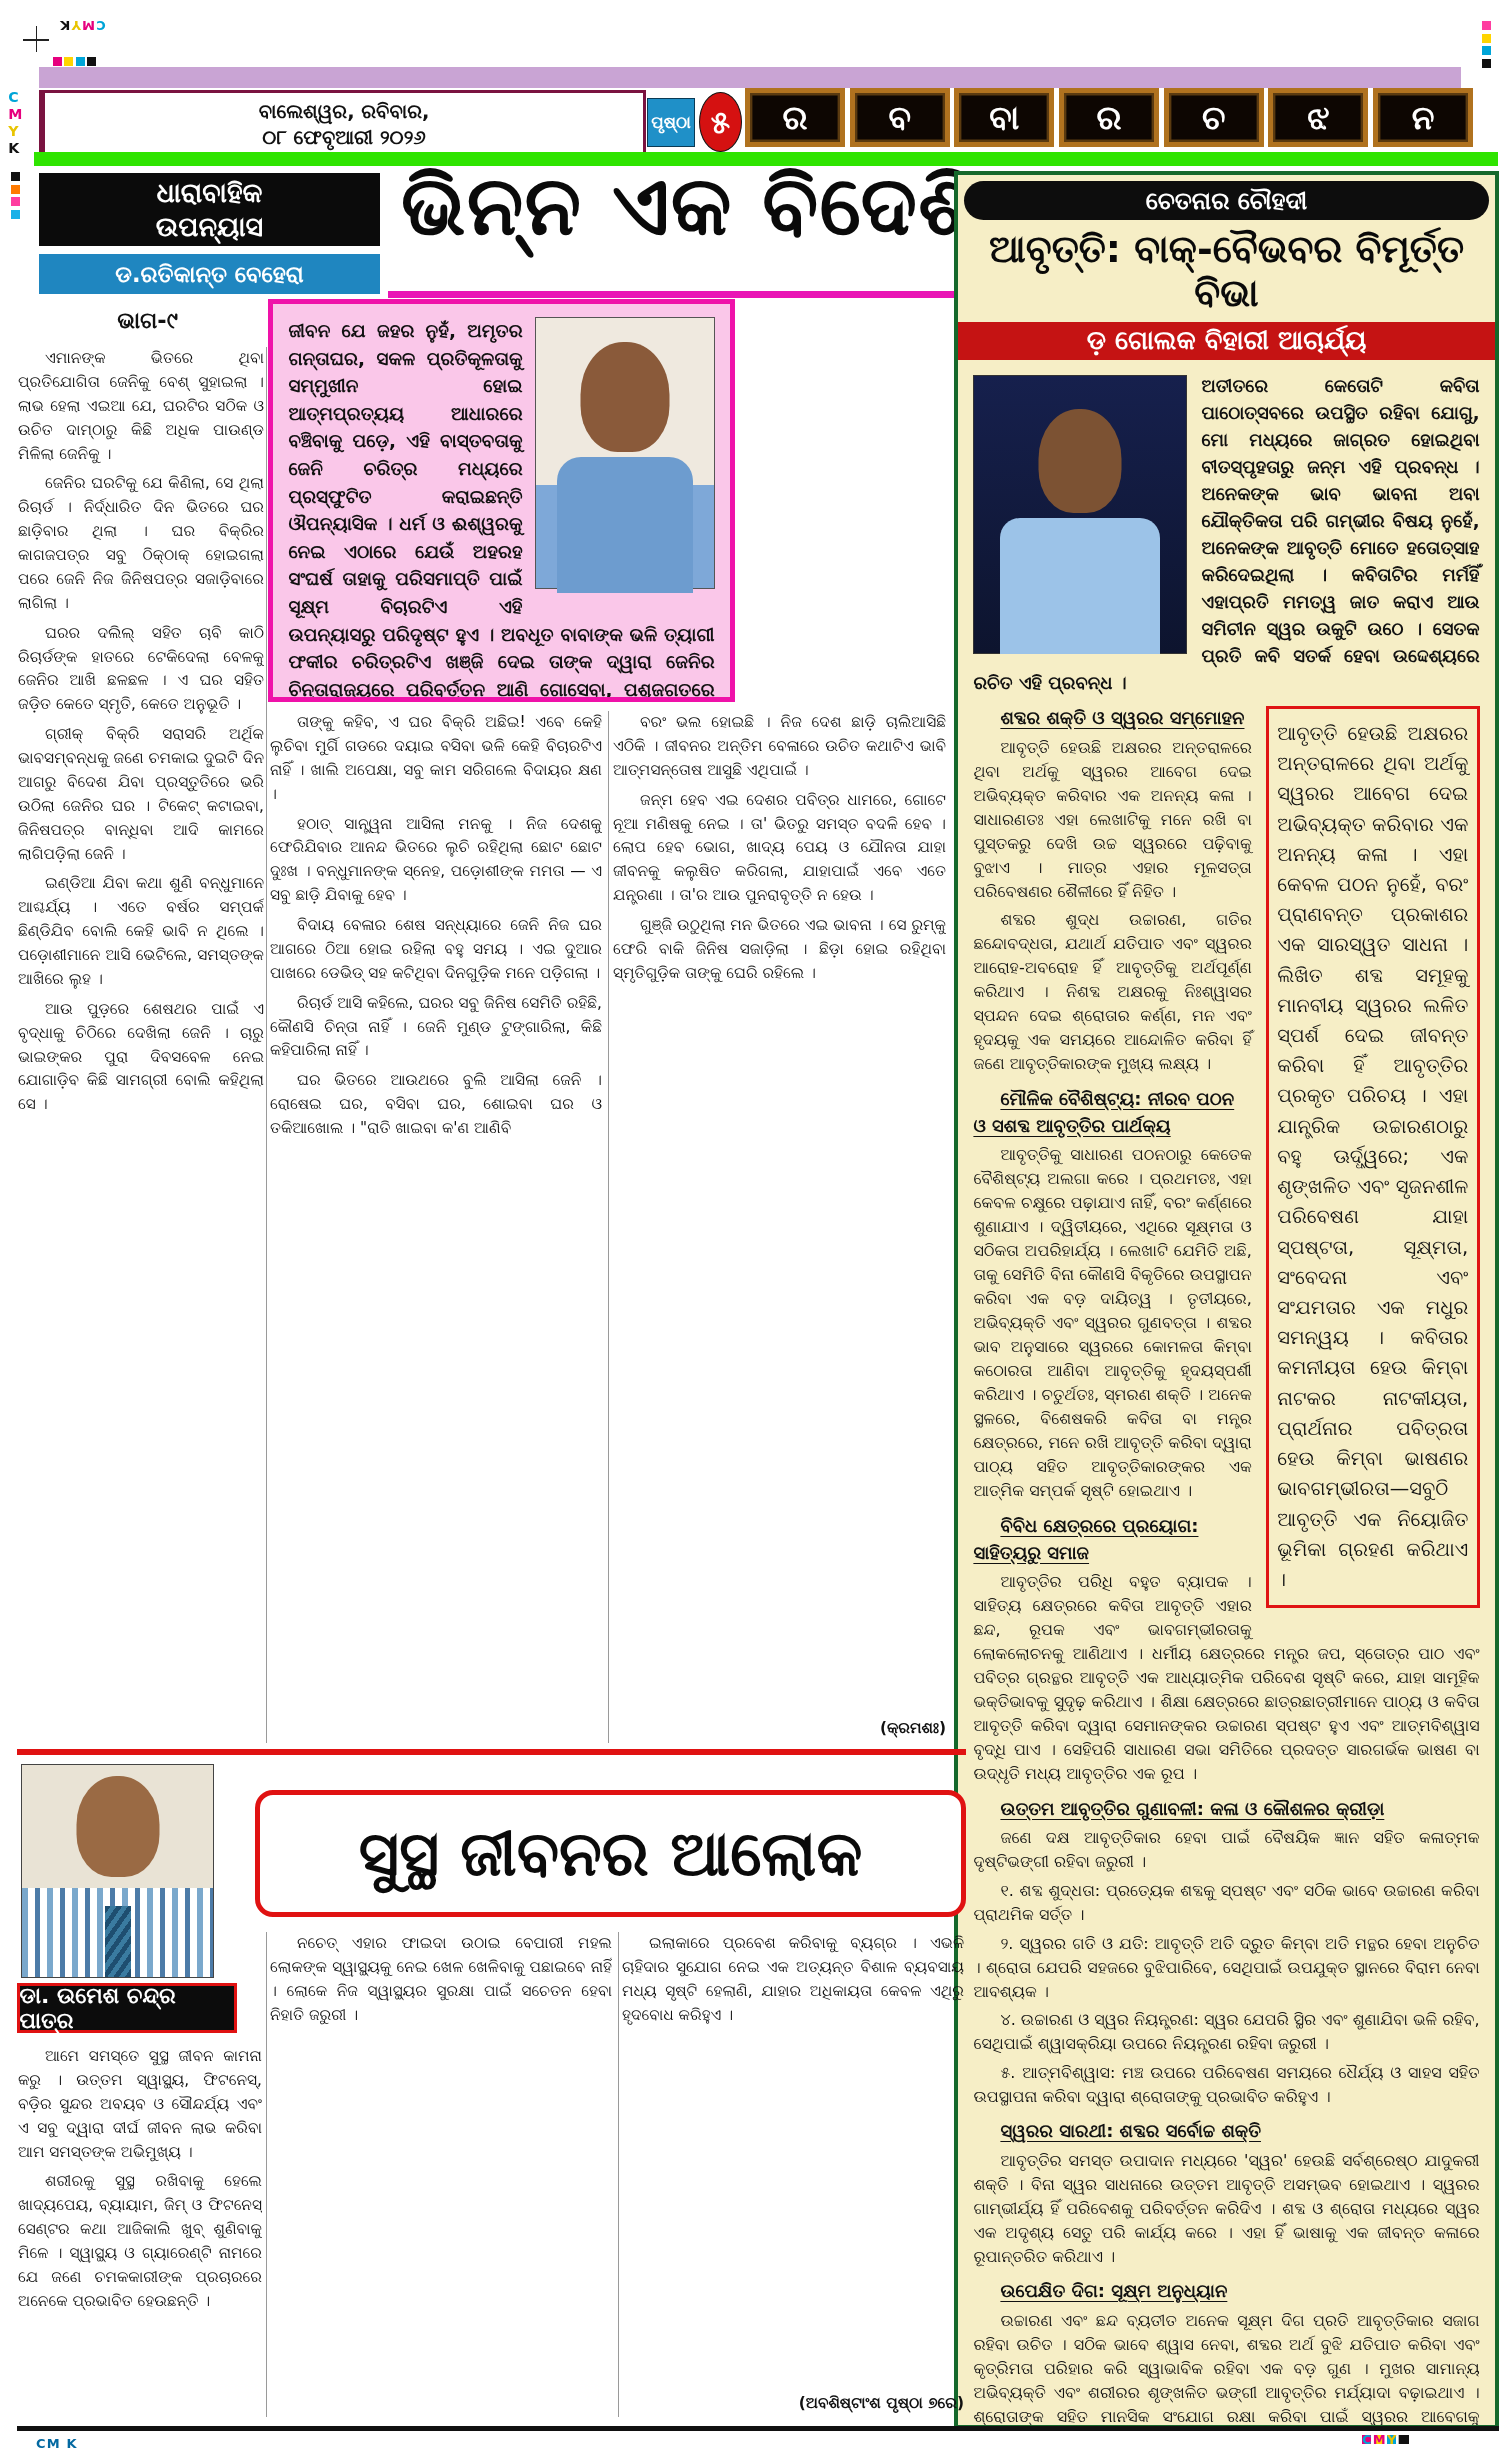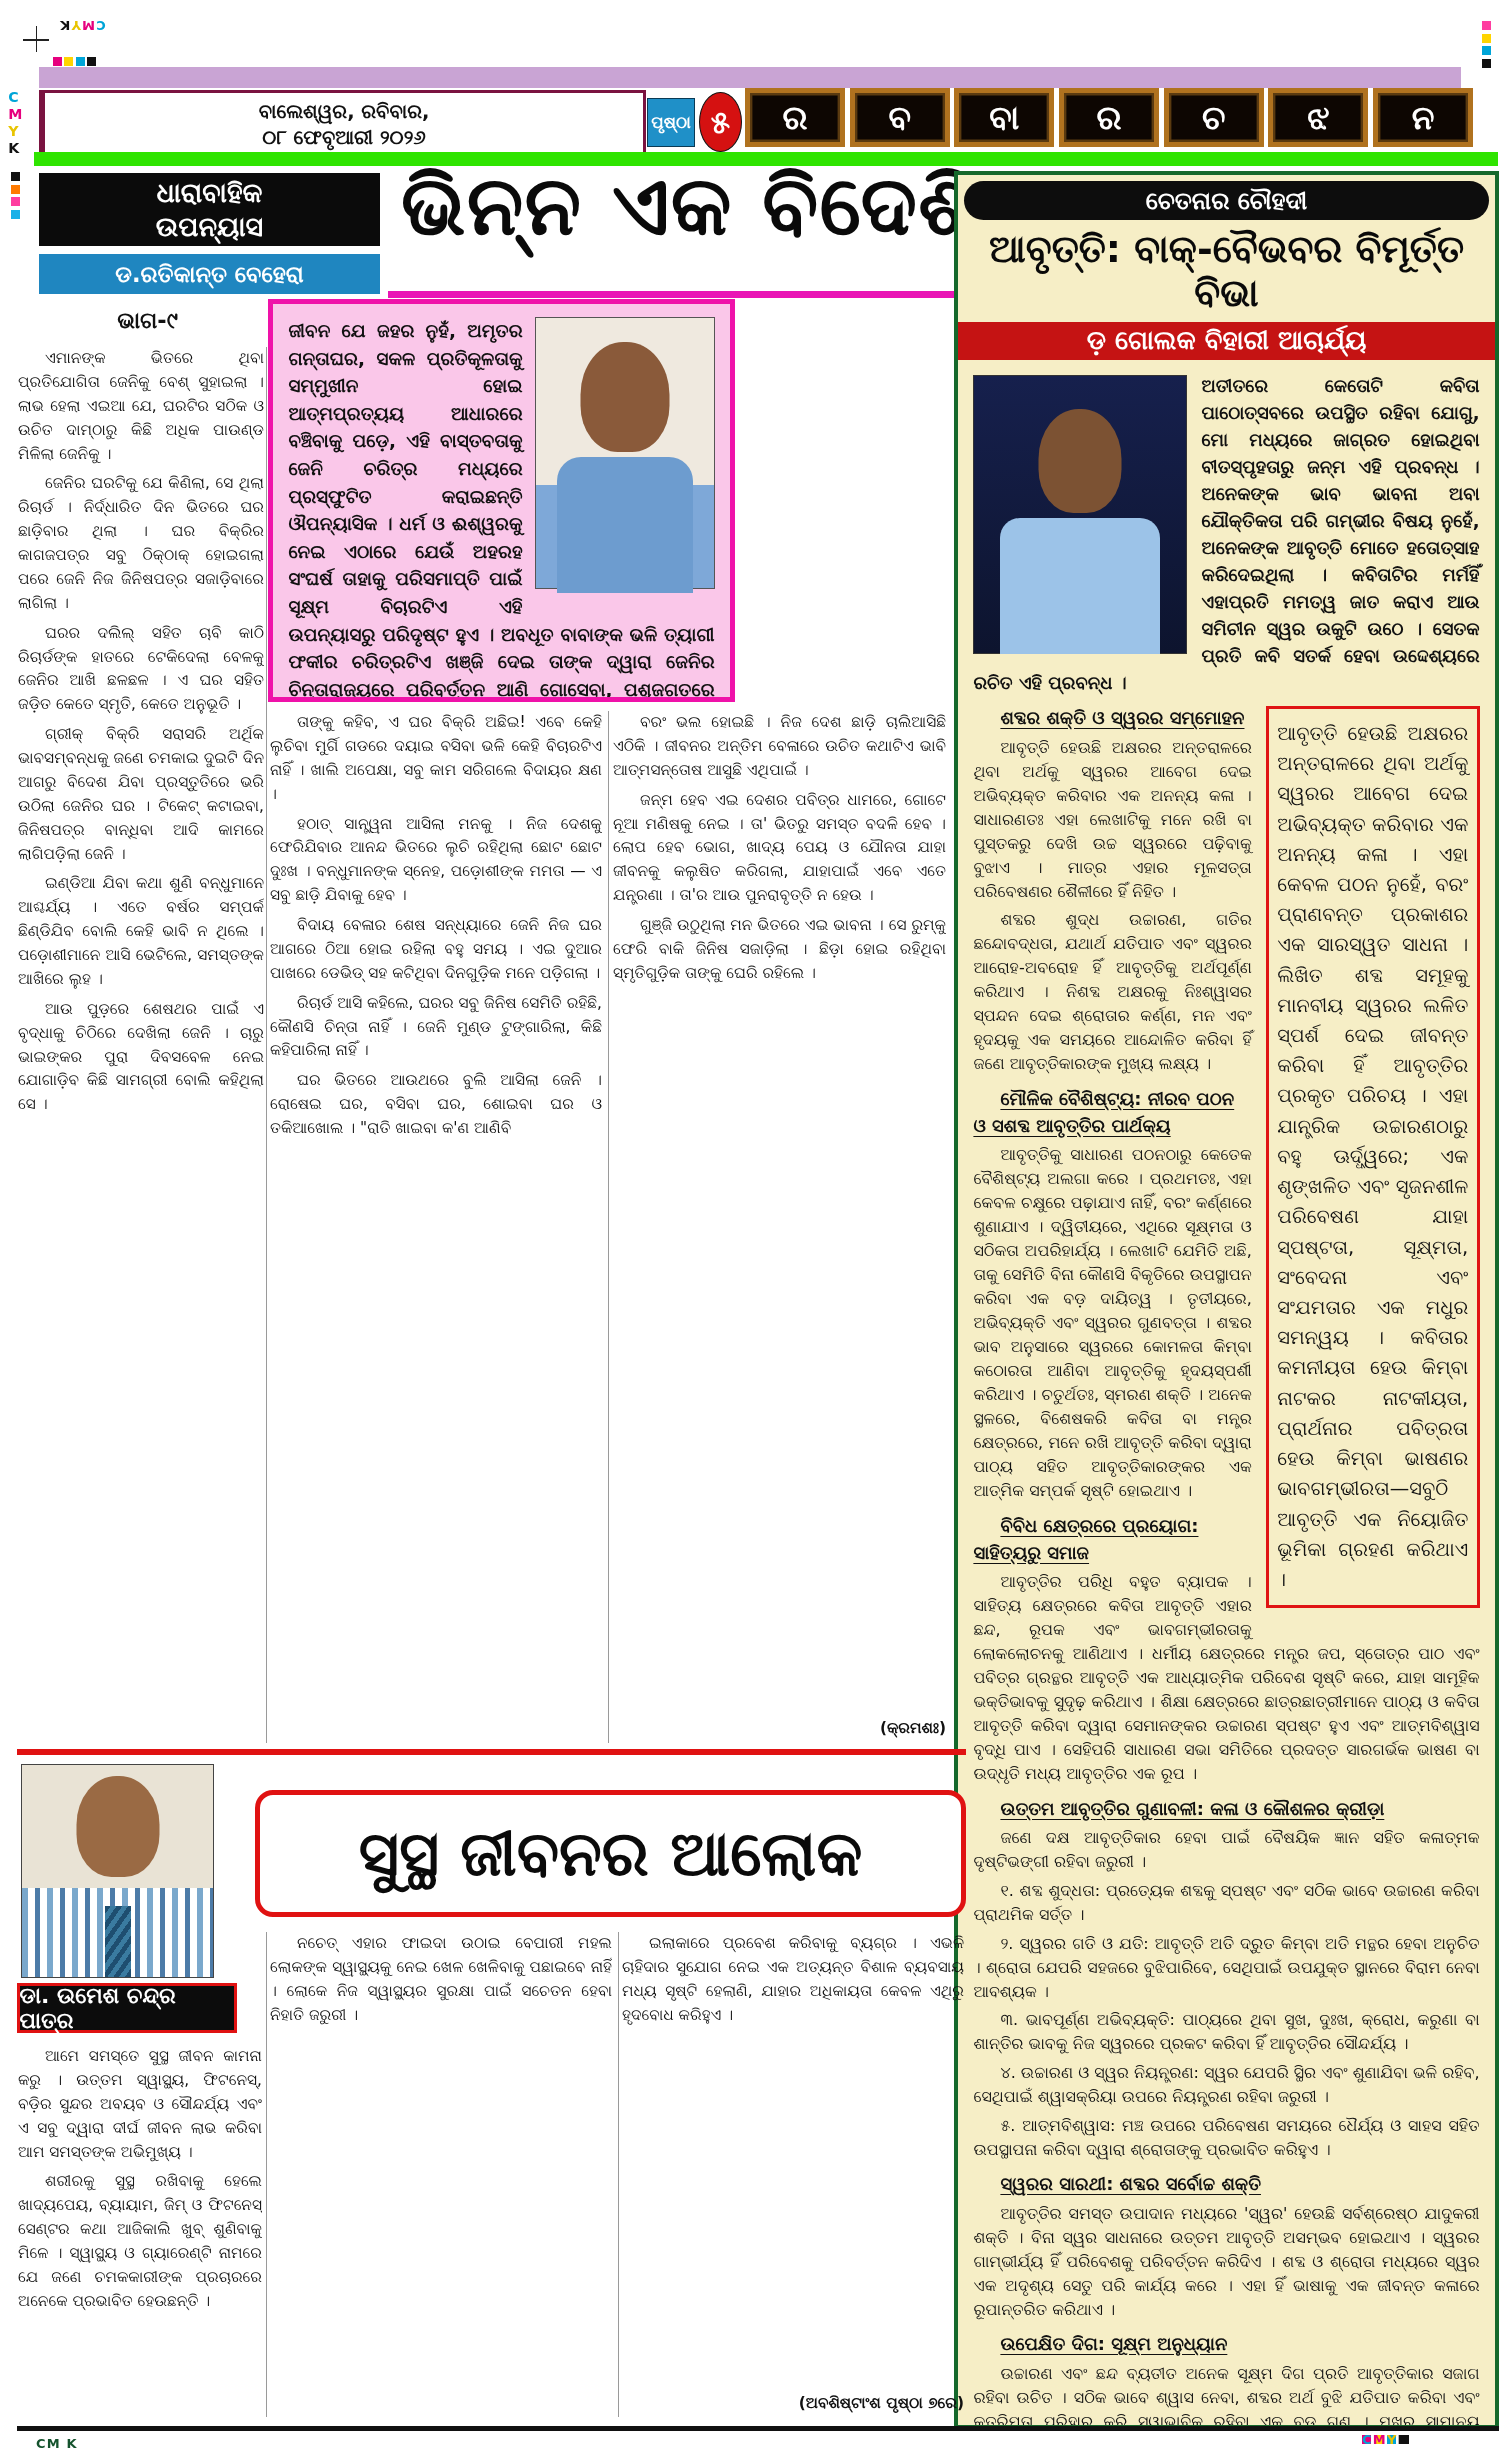--- a/index.html
+++ b/index.html
@@ -223,21 +223,20 @@
           <p class="para">ଆବୃତ୍ତି ହେଉଛି ଅକ୍ଷରର ଅନ୍ତରାଳରେ ଥିବା ଅର୍ଥକୁ ସ୍ୱରର ଆବେଗ ଦେଇ ଅଭିବ୍ୟକ୍ତ କରିବାର ଏକ ଅନନ୍ୟ କଳା । ସାଧାରଣତଃ ଏହା ଲେଖାଟିକୁ ମନେ ରଖି ବା ପୁସ୍ତକରୁ ଦେଖି ଉଚ୍ଚ ସ୍ୱରରେ ପଢ଼ିବାକୁ ବୁଝାଏ । ମାତ୍ର ଏହାର ମୂଳସତ୍ତା ପରିବେଷଣର ଶୈଳୀରେ ହିଁ ନିହିତ ।</p>
           <p class="para">ଶବ୍ଦର ଶୁଦ୍ଧ ଉଚ୍ଚାରଣ, ଗତିର ଛନ୍ଦୋବଦ୍ଧତା, ଯଥାର୍ଥ ଯତିପାତ ଏବଂ ସ୍ୱରର ଆରୋହ-ଅବରୋହ ହିଁ ଆବୃତ୍ତିକୁ ଅର୍ଥପୂର୍ଣ୍ଣ କରିଥାଏ । ନିଶବ୍ଦ ଅକ୍ଷରକୁ ନିଃଶ୍ୱାସର ସ୍ପନ୍ଦନ ଦେଇ ଶ୍ରୋତାର କର୍ଣ୍ଣ, ମନ ଏବଂ ହୃଦୟକୁ ଏକ ସମୟରେ ଆନ୍ଦୋଳିତ କରିବା ହିଁ ଜଣେ ଆବୃତ୍ତିକାରଙ୍କ ମୁଖ୍ୟ ଲକ୍ଷ୍ୟ ।</p>
           <div class="subhead">ମୌଳିକ ବୈଶିଷ୍ଟ୍ୟ: ନୀରବ ପଠନ ଓ ସଶବ୍ଦ ଆବୃତ୍ତିର ପାର୍ଥକ୍ୟ</div>
           <p class="para">ଆବୃତ୍ତିକୁ ସାଧାରଣ ପଠନଠାରୁ କେତେକ ବୈଶିଷ୍ଟ୍ୟ ଅଲଗା କରେ । ପ୍ରଥମତଃ, ଏହା କେବଳ ଚକ୍ଷୁରେ ପଢ଼ାଯାଏ ନାହିଁ, ବରଂ କର୍ଣ୍ଣରେ ଶୁଣାଯାଏ । ଦ୍ୱିତୀୟରେ, ଏଥିରେ ସୂକ୍ଷ୍ମତା ଓ ସଠିକତା ଅପରିହାର୍ଯ୍ୟ । ଲେଖାଟି ଯେମିତି ଅଛି, ତାକୁ ସେମିତି ବିନା କୌଣସି ବିକୃତିରେ ଉପସ୍ଥାପନ କରିବା ଏକ ବଡ଼ ଦାୟିତ୍ୱ । ତୃତୀୟରେ, ଅଭିବ୍ୟକ୍ତି ଏବଂ ସ୍ୱରର ଗୁଣବତ୍ତା । ଶବ୍ଦର ଭାବ ଅନୁସାରେ ସ୍ୱରରେ କୋମଳତା କିମ୍ବା କଠୋରତା ଆଣିବା ଆବୃତ୍ତିକୁ ହୃଦୟସ୍ପର୍ଶୀ କରିଥାଏ । ଚତୁର୍ଥତଃ, ସ୍ମରଣ ଶକ୍ତି । ଅନେକ ସ୍ଥଳରେ, ବିଶେଷକରି କବିତା ବା ମନ୍ତ୍ର କ୍ଷେତ୍ରରେ, ମନେ ରଖି ଆବୃତ୍ତି କରିବା ଦ୍ୱାରା ପାଠ୍ୟ ସହିତ ଆବୃତ୍ତିକାରଙ୍କର ଏକ ଆତ୍ମିକ ସମ୍ପର୍କ ସୃଷ୍ଟି ହୋଇଥାଏ ।</p>
           <div class="subhead">ବିବିଧ କ୍ଷେତ୍ରରେ ପ୍ରୟୋଗ: ସାହିତ୍ୟରୁ ସମାଜ</div>
           <p class="para">ଆବୃତ୍ତିର ପରିଧି ବହୁତ ବ୍ୟାପକ । ସାହିତ୍ୟ କ୍ଷେତ୍ରରେ କବିତା ଆବୃତ୍ତି ଏହାର ଛନ୍ଦ, ରୂପକ ଏବଂ ଭାବଗମ୍ଭୀରତାକୁ ଲୋକଲୋଚନକୁ ଆଣିଥାଏ । ଧର୍ମୀୟ କ୍ଷେତ୍ରରେ ମନ୍ତ୍ର ଜପ, ସ୍ତୋତ୍ର ପାଠ ଏବଂ ପବିତ୍ର ଗ୍ରନ୍ଥର ଆବୃତ୍ତି ଏକ ଆଧ୍ୟାତ୍ମିକ ପରିବେଶ ସୃଷ୍ଟି କରେ, ଯାହା ସାମୂହିକ ଭକ୍ତିଭାବକୁ ସୁଦୃଢ଼ କରିଥାଏ । ଶିକ୍ଷା କ୍ଷେତ୍ରରେ ଛାତ୍ରଛାତ୍ରୀମାନେ ପାଠ୍ୟ ଓ କବିତା ଆବୃତ୍ତି କରିବା ଦ୍ୱାରା ସେମାନଙ୍କର ଉଚ୍ଚାରଣ ସ୍ପଷ୍ଟ ହୁଏ ଏବଂ ଆତ୍ମବିଶ୍ୱାସ ବୃଦ୍ଧି ପାଏ । ସେହିପରି ସାଧାରଣ ସଭା ସମିତିରେ ପ୍ରଦତ୍ତ ସାରଗର୍ଭକ ଭାଷଣ ବା ଉଦ୍ଧୃତି ମଧ୍ୟ ଆବୃତ୍ତିର ଏକ ରୂପ ।</p>
           <div class="subhead">ଉତ୍ତମ ଆବୃତ୍ତିର ଗୁଣାବଳୀ: କଳା ଓ କୌଶଳର କ୍ରୀଡ଼ା</div>
           <p class="para">ଜଣେ ଦକ୍ଷ ଆବୃତ୍ତିକାର ହେବା ପାଇଁ ବୈଷୟିକ ଜ୍ଞାନ ସହିତ କଳାତ୍ମକ ଦୃଷ୍ଟିଭଙ୍ଗୀ ରହିବା ଜରୁରୀ ।</p>
           <p class="para">୧. ଶବ୍ଦ ଶୁଦ୍ଧତା: ପ୍ରତ୍ୟେକ ଶବ୍ଦକୁ ସ୍ପଷ୍ଟ ଏବଂ ସଠିକ ଭାବେ ଉଚ୍ଚାରଣ କରିବା ପ୍ରାଥମିକ ସର୍ତ୍ତ ।</p>
           <p class="para">୨. ସ୍ୱରର ଗତି ଓ ଯତି: ଆବୃତ୍ତି ଅତି ଦ୍ରୁତ କିମ୍ବା ଅତି ମନ୍ଥର ହେବା ଅନୁଚିତ । ଶ୍ରୋତା ଯେପରି ସହଜରେ ବୁଝିପାରିବେ, ସେଥିପାଇଁ ଉପଯୁକ୍ତ ସ୍ଥାନରେ ବିରାମ ନେବା ଆବଶ୍ୟକ ।</p>
-          <p class="para">୩. ଭାବପୂର୍ଣ୍ଣ ଅଭିବ୍ୟକ୍ତି: ପାଠ୍ୟରେ ଥିବା ସୁଖ, ଦୁଃଖ, କ୍ରୋଧ, କରୁଣା ବା ଶାନ୍ତିର ଭାବକୁ ନିଜ ସ୍ୱରରେ ପ୍ରକଟ କରିବା ହିଁ ଆବୃତ୍ତିର ସୌନ୍ଦର୍ଯ୍ୟ ।</p>
           <p class="para">୪. ଉଚ୍ଚାରଣ ଓ ସ୍ୱର ନିୟନ୍ତ୍ରଣ: ସ୍ୱର ଯେପରି ସ୍ଥିର ଏବଂ ଶୁଣାଯିବା ଭଳି ରହିବ, ସେଥିପାଇଁ ଶ୍ୱାସକ୍ରିୟା ଉପରେ ନିୟନ୍ତ୍ରଣ ରହିବା ଜରୁରୀ ।</p>
           <p class="para">୫. ଆତ୍ମବିଶ୍ୱାସ: ମଞ୍ଚ ଉପରେ ପରିବେଷଣ ସମୟରେ ଧୈର୍ଯ୍ୟ ଓ ସାହସ ସହିତ ଉପସ୍ଥାପନା କରିବା ଦ୍ୱାରା ଶ୍ରୋତାଙ୍କୁ ପ୍ରଭାବିତ କରିହୁଏ ।</p>
           <div class="subhead">ସ୍ୱରର ସାରଥୀ: ଶବ୍ଦର ସର୍ବୋଚ୍ଚ ଶକ୍ତି</div>
           <p class="para">ଆବୃତ୍ତିର ସମସ୍ତ ଉପାଦାନ ମଧ୍ୟରେ 'ସ୍ୱର' ହେଉଛି ସର୍ବଶ୍ରେଷ୍ଠ ଯାଦୁକରୀ ଶକ୍ତି । ବିନା ସ୍ୱର ସାଧନାରେ ଉତ୍ତମ ଆବୃତ୍ତି ଅସମ୍ଭବ ହୋଇଥାଏ । ସ୍ୱରର ଗାମ୍ଭୀର୍ଯ୍ୟ ହିଁ ପରିବେଶକୁ ପରିବର୍ତ୍ତନ କରିଦିଏ । ଶବ୍ଦ ଓ ଶ୍ରୋତା ମଧ୍ୟରେ ସ୍ୱର ଏକ ଅଦୃଶ୍ୟ ସେତୁ ପରି କାର୍ଯ୍ୟ କରେ । ଏହା ହିଁ ଭାଷାକୁ ଏକ ଜୀବନ୍ତ କଳାରେ ରୂପାନ୍ତରିତ କରିଥାଏ ।</p>
           <div class="subhead">ଉପେକ୍ଷିତ ଦିଗ: ସୂକ୍ଷ୍ମ ଅନୁଧ୍ୟାନ</div>
           <p class="para">ଉଚ୍ଚାରଣ ଏବଂ ଛନ୍ଦ ବ୍ୟତୀତ ଅନେକ ସୂକ୍ଷ୍ମ ଦିଗ ପ୍ରତି ଆବୃତ୍ତିକାର ସଜାଗ ରହିବା ଉଚିତ । ସଠିକ ଭାବେ ଶ୍ୱାସ ନେବା, ଶବ୍ଦର ଅର୍ଥ ବୁଝି ଯତିପାତ କରିବା ଏବଂ କୃତ୍ରିମତା ପରିହାର କରି ସ୍ୱାଭାବିକ ରହିବା ଏକ ବଡ଼ ଗୁଣ । ମୁଖର ସାମାନ୍ୟ ଅଭିବ୍ୟକ୍ତି ଏବଂ ଶରୀରର ଶୃଙ୍ଖଳିତ ଭଙ୍ଗୀ ଆବୃତ୍ତିର ମର୍ଯ୍ୟାଦା ବଢ଼ାଇଥାଏ । ଶ୍ରୋତାଙ୍କ ସହିତ ମାନସିକ ସଂଯୋଗ ରକ୍ଷା କରିବା ପାଇଁ ସ୍ୱରର ଆବେଗକୁ ସମୟାନୁସାରେ ପରିବର୍ତ୍ତନ କରିବାକୁ ପଡ଼ିଥାଏ ।</p>
         </div>
 
     </div>
   </div>
@@ -260,21 +259,21 @@
   <div class="hcol hR">
   <p>ଇଲାକାରେ ପ୍ରବେଶ କରିବାକୁ ବ୍ୟଗ୍ର । ଏଭଳି ଚାହିଦାର ସୁଯୋଗ ନେଇ ଏକ ଅତ୍ୟନ୍ତ ବିଶାଳ ବ୍ୟବସାୟ ମଧ୍ୟ ସୃଷ୍ଟି ହେଲାଣି, ଯାହାର ଅଧିକାୟତା କେବଳ ଏଥିରୁ ହୃଦବୋଧ କରିହୁଏ ।</p>
     </div>
   <div class="hcol" style="left:622px;top:2392px;width:342px;height:26px;">
     <p class="hnote">(ଅବଶିଷ୍ଟାଂଶ ପୃଷ୍ଠା ୭ରେ)</p>
   </div>
   <div class="vsep" style="left:266px;top:1932px;height:485px;"></div>
   <div class="vsep" style="left:618px;top:1932px;height:485px;"></div>
 
   <div class="footrule"></div>
-  <div class="cmyk-mini" style="position:absolute;left:36px;top:2436px;color:#14532d;">CM K</div>
+  <div class="cmyk-mini" style="position:absolute;left:36px;top:2436px;color:#0369a1;">CM K</div>
   <div style="position:absolute;left:1362px;top:2435px;display:flex;gap:3.6px;align-items:center;">
     <span class="cmyk-mini"><span class="c">C</span><span class="m">M</span><span class="y">Y</span><span class="k">K</span></span>
     <div class="sq" style="background:#e6007e"></div>
       <div class="sq" style="background:#ffd400"></div>
     <div class="sq" style="background:#00a5d8"></div>
       <div class="sq" style="background:#111"></div>
   </div>
 
 </div>
 

